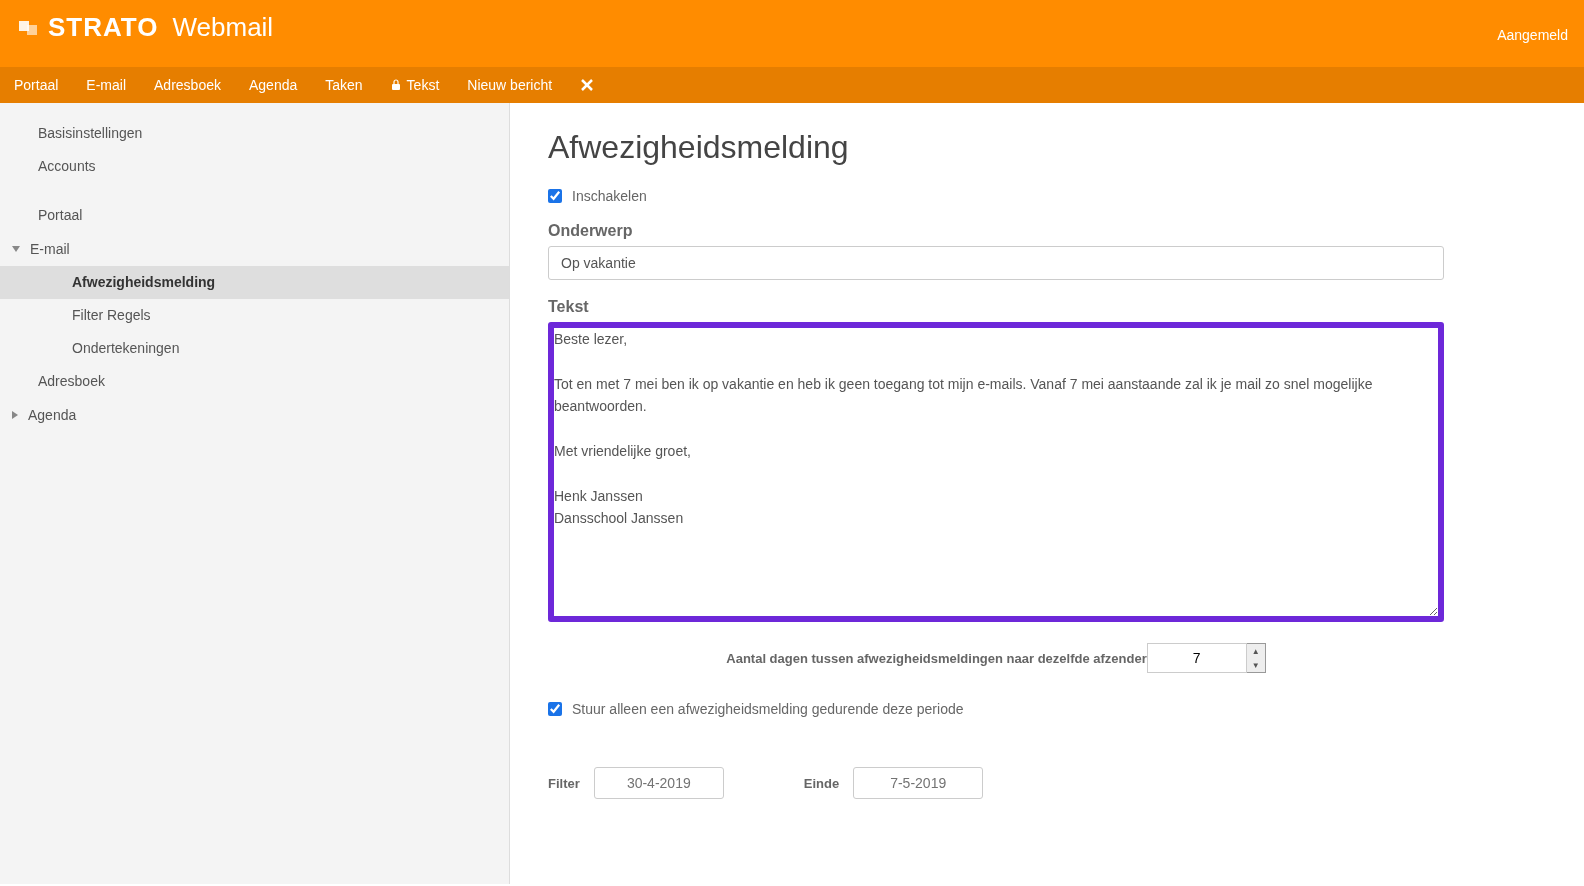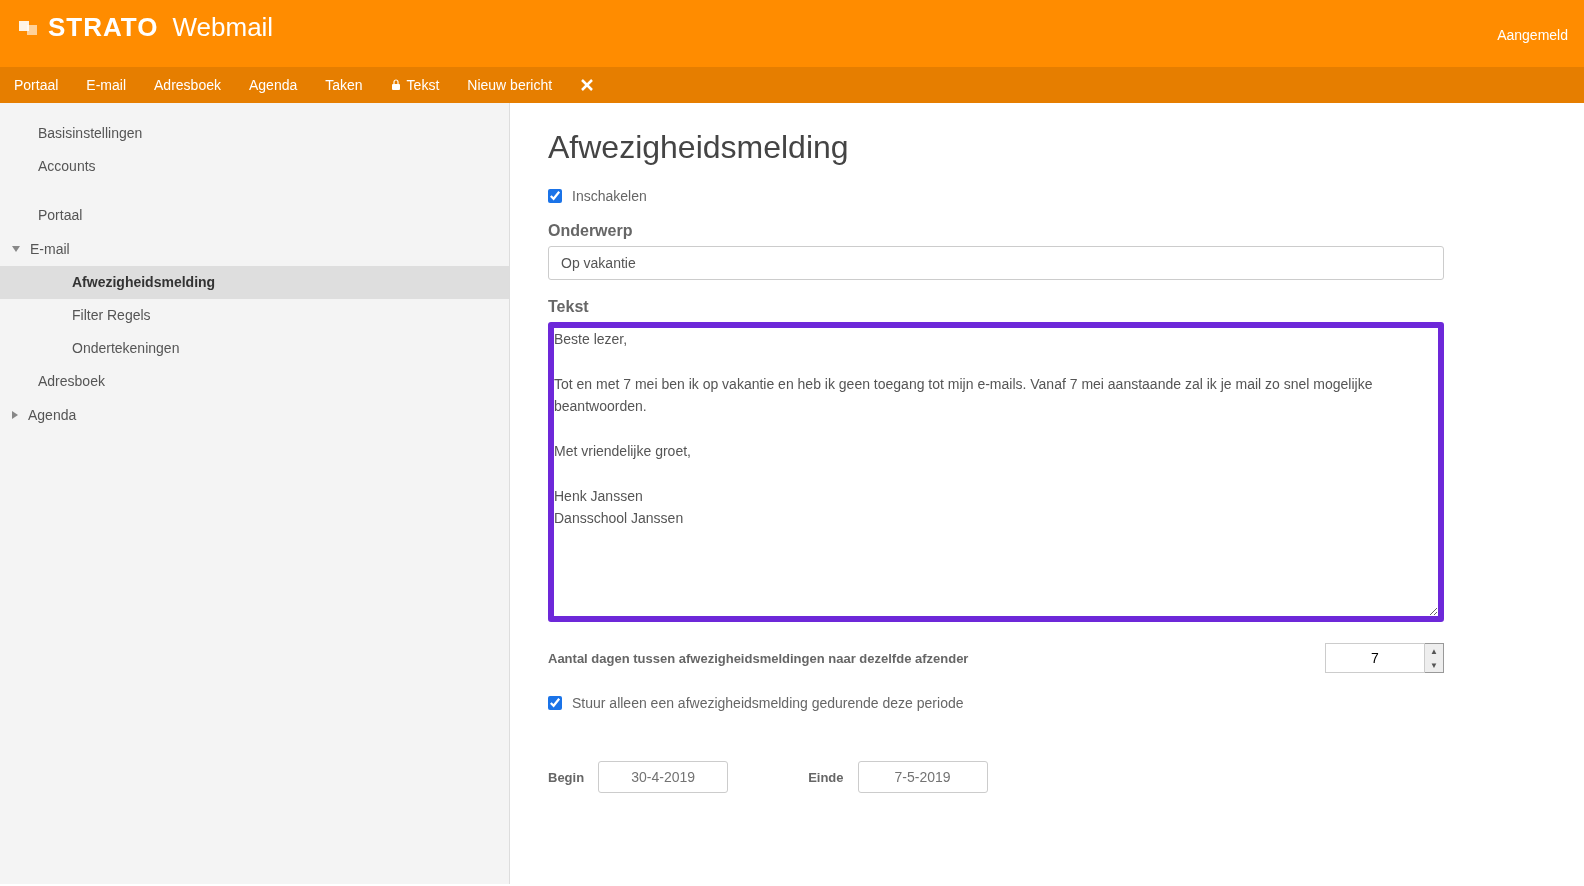--- a/index.html
+++ b/index.html
@@ -33,21 +33,21 @@
     
     .form-row { margin-bottom: 18px; }
     .checkbox-row { display: flex; align-items: center; gap: 10px; margin-bottom: 18px; }
     .checkbox-row input { width: 14px; height: 14px; accent-color: #1a73e8; }
     .checkbox-row label { color: #666; }
     
     .field-label { font-weight: bold; color: #666; font-size: 16px; margin-bottom: 6px; display: block; }
     .text-input { width: 100%; max-width: 896px; padding: 8px 12px; border: 1px solid #ccc; border-radius: 3px; font-size: 14px; color: #555; }
     .textarea { width: 100%; max-width: 896px; height: 300px; padding: 0; border: 6px solid #6d28d9; border-radius: 3px; font-size: 14px; color: #555; font-family: inherit; resize: vertical; line-height: 1.6; }
     
-    .days-row { display: flex; justify-content: space-between; align-items: center; max-width: 896px; margin-bottom: 22px; }
+    .days-row { display: flex; justify-content: center; align-items: center; max-width: 896px; margin-bottom: 28px; }
     .days-label { font-weight: bold; color: #666; font-size: 13px; }
     .spinner { display: flex; align-items: center; }
     .spinner input { width: 100px; padding: 6px; border: 1px solid #ccc; text-align: center; font-size: 14px; }
     .spinner-btns { display: flex; flex-direction: column; border: 1px solid #999; border-left: none; background: #eee; }
     .spinner-btn { width: 18px; height: 14px; display: flex; align-items: center; justify-content: center; cursor: pointer; font-size: 8px; color: #555; }
     
     .date-row { display: flex; gap: 80px; max-width: 896px; margin-top: 50px; }
     .date-group { display: flex; align-items: center; gap: 14px; }
     .date-label { font-weight: bold; color: #666; font-size: 13px; }
     .date-input { width: 130px; padding: 7px; border: 1px solid #ccc; border-radius: 3px; text-align: center; font-size: 14px; color: #737373; }
@@ -146,21 +146,21 @@
       </div>
     </div>
 
     <div class="checkbox-row">
       <input type="checkbox" checked="" style="">
       <label>Stuur alleen een afwezigheidsmelding gedurende deze periode</label>
     </div>
 
     <div class="date-row">
       <div class="date-group">
-        <span class="date-label">Begin</span>
+        <span class="date-label">Filter</span>
         <input type="text" class="date-input" value="30-4-2019" style="">
       </div>
       <div class="date-group">
         <span class="date-label">Einde</span>
         <input type="text" class="date-input" value="7-5-2019" style="">
       </div>
     </div>
   </div>
 </div>
 

